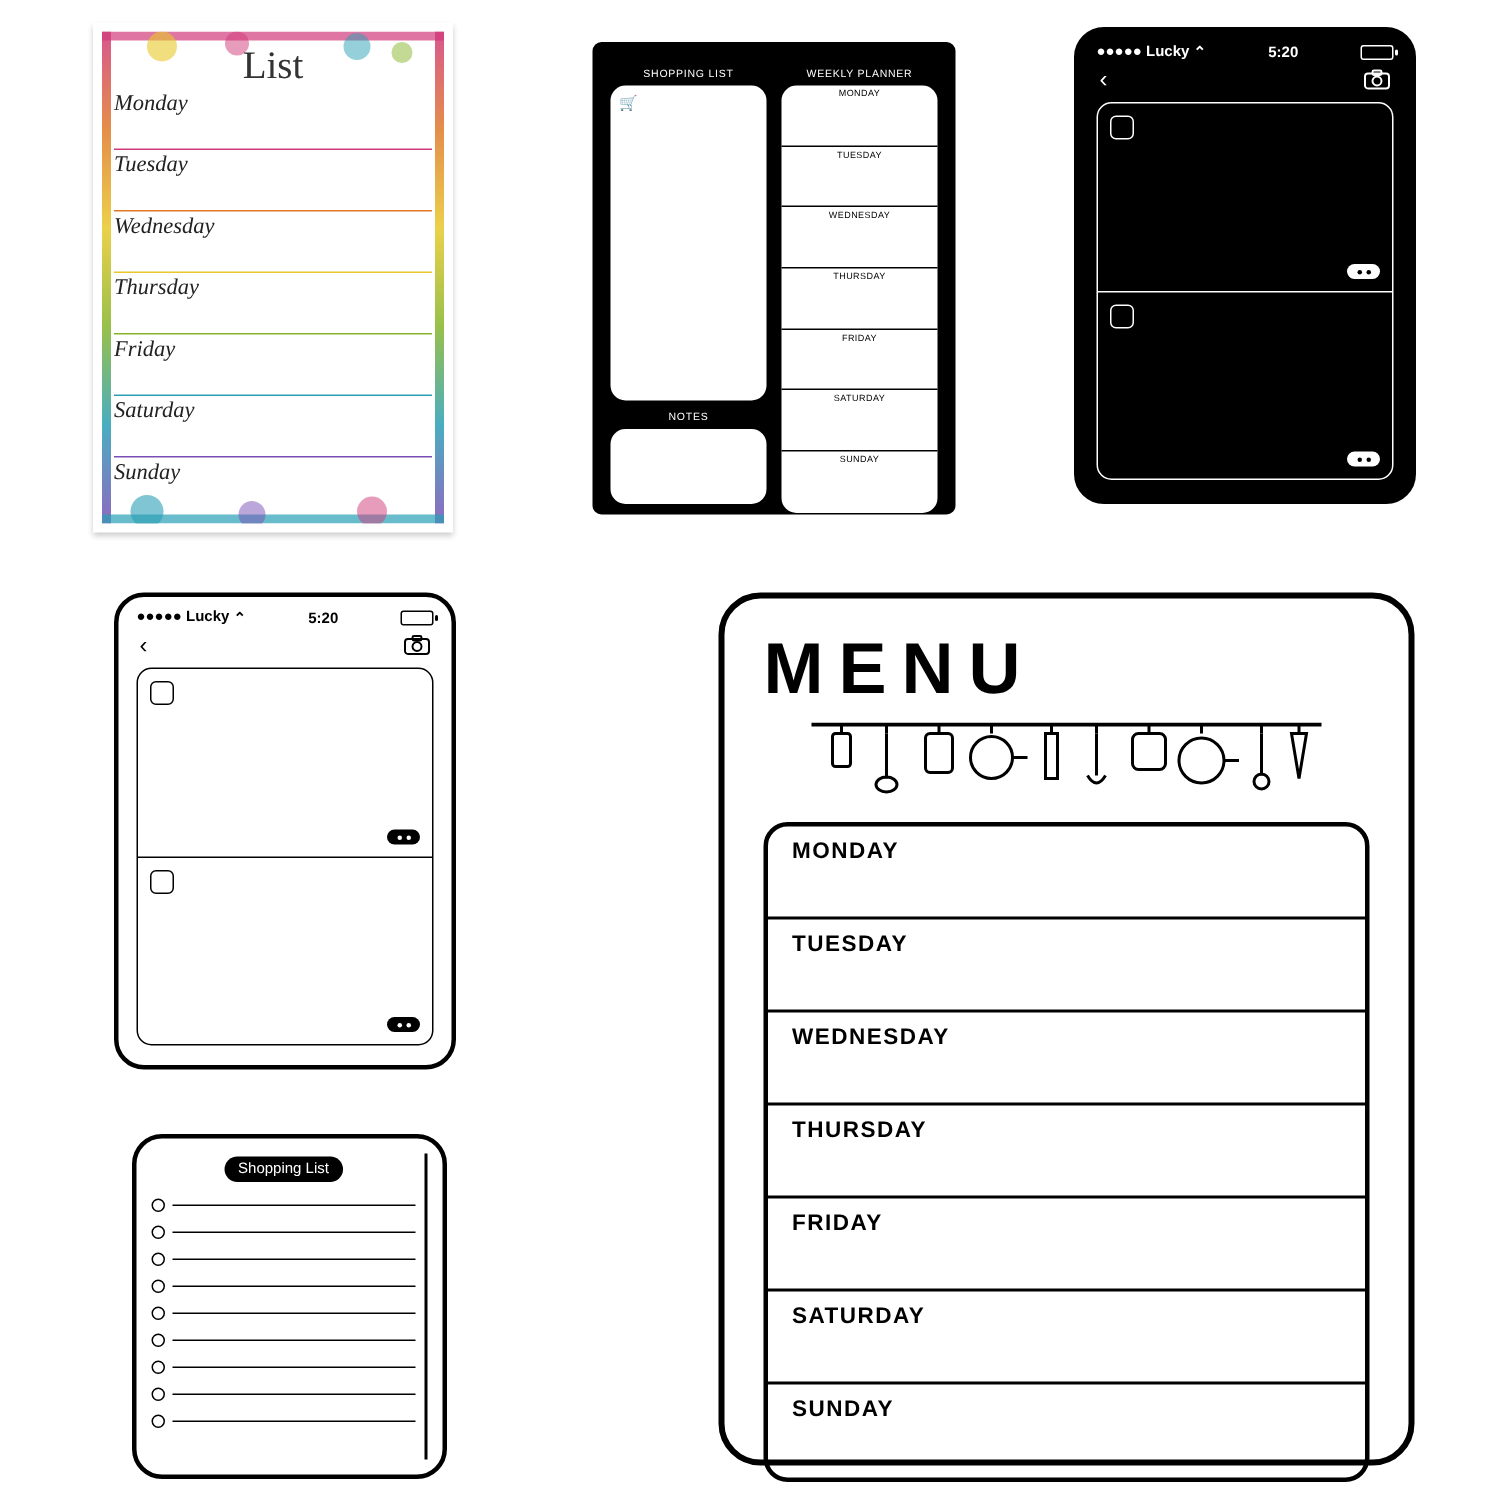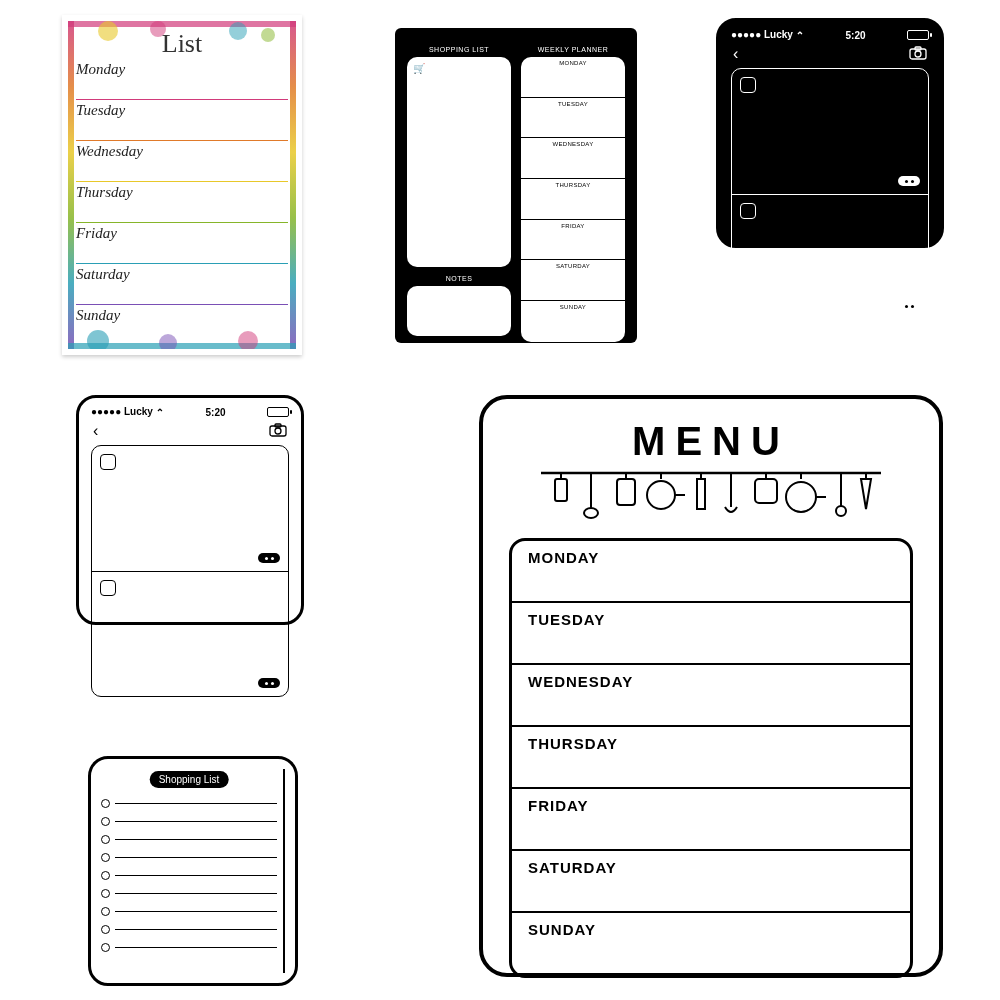--- a/index.html
+++ b/index.html
@@ -22,21 +22,21 @@
   .plan-box{background:#fff;border-radius:10px;width:100%;position:relative}
   .plan-shopping{height:210px}
   .plan-notes-label{color:#fff;font-size:7px;letter-spacing:.5px;text-align:center;margin:8px 0 4px}
   .plan-notes{height:50px}
   .plan-week{height:285px}
   .plan-week-row{height:40.7px;border-bottom:1px solid #000;font-size:6px;letter-spacing:.3px;text-align:center;padding-top:3px;color:#000}
   .plan-week-row:last-child{border-bottom:none}
   .plan-cart{position:absolute;top:6px;left:6px;font-size:10px;color:#000}
 
   
-  .phone{position:absolute;width:228px;height:230px;border-radius:20px;border:3px solid #000}
+  .phone{position:absolute;width:228px;height:318px;border-radius:20px;border:3px solid #000}
   .phone.black{background:#000;left:716px;top:18px;border-color:#000}
   .phone.white{background:#fff;left:76px;top:395px}
   .ph-status{display:flex;justify-content:space-between;align-items:center;padding:8px 12px 3px;font-size:10px;font-weight:bold}
   .phone.black .ph-status{color:#fff}
   .phone.white .ph-status{color:#000}
   .ph-status .dots::before{content:"●●●●● "}
   .ph-status .wifi::after{content:" ⌃";font-weight:bold;vertical-align:-1px}
   .ph-bat{width:22px;height:10px;border:1.5px solid currentColor;border-radius:2px;position:relative;display:inline-block}
   .ph-bat::after{content:"";position:absolute;right:-4px;top:2px;width:2px;height:4px;background:currentColor;border-radius:1px}
   .ph-nav{display:flex;justify-content:space-between;padding:2px 14px 6px}
@@ -65,21 +65,21 @@
   .todo-cols{display:flex;height:100%;gap:6px}
   .todo-col{flex:1;position:relative}
   .todo-col.left{flex:1.35;border-right:2px solid #000;padding-right:6px}
   .todo-hdr{background:#000;color:#fff;font-size:10px;border-radius:10px;padding:3px 9px;display:inline-block;margin:0 auto 6px;position:relative;left:50%;transform:translateX(-50%)}
   .todo-line{display:flex;align-items:center;height:18px}
   .todo-dot{width:9px;height:9px;border:1.5px solid #000;border-radius:50%;margin-right:5px;flex:none}
   .todo-rule{flex:1;border-bottom:1.5px solid #000;height:1px}
 
   
   .menu-card{position:absolute;left:479px;top:395px;width:464px;height:582px;background:#fff;border:4px solid #000;border-radius:28px;padding:20px 26px}
-  .menu-title{font-family:Arial;font-weight:900;letter-spacing:10px;font-size:40px;text-align:center;color:#000}
+  .menu-title{font-family:Arial;font-weight:900;letter-spacing:10px;font-size:48px;text-align:left;color:#000}
   .menu-utensils{height:70px;display:flex;align-items:center;justify-content:center;color:#000;font-size:30px;margin-top:-2px}
   .menu-week{margin-top:6px;border:3px solid #000;border-radius:16px;overflow:hidden}
   .menu-row{height:62px;border-bottom:2px solid #000;padding:8px 16px;font-size:15px;font-weight:900;letter-spacing:1px;color:#000}
   .menu-row:last-child{border-bottom:none}
 </style>
 </head>
 <body>
 
 <div class="note-card">
   <svg class="note-wc" viewBox="0 0 228 328" preserveAspectRatio="none">

